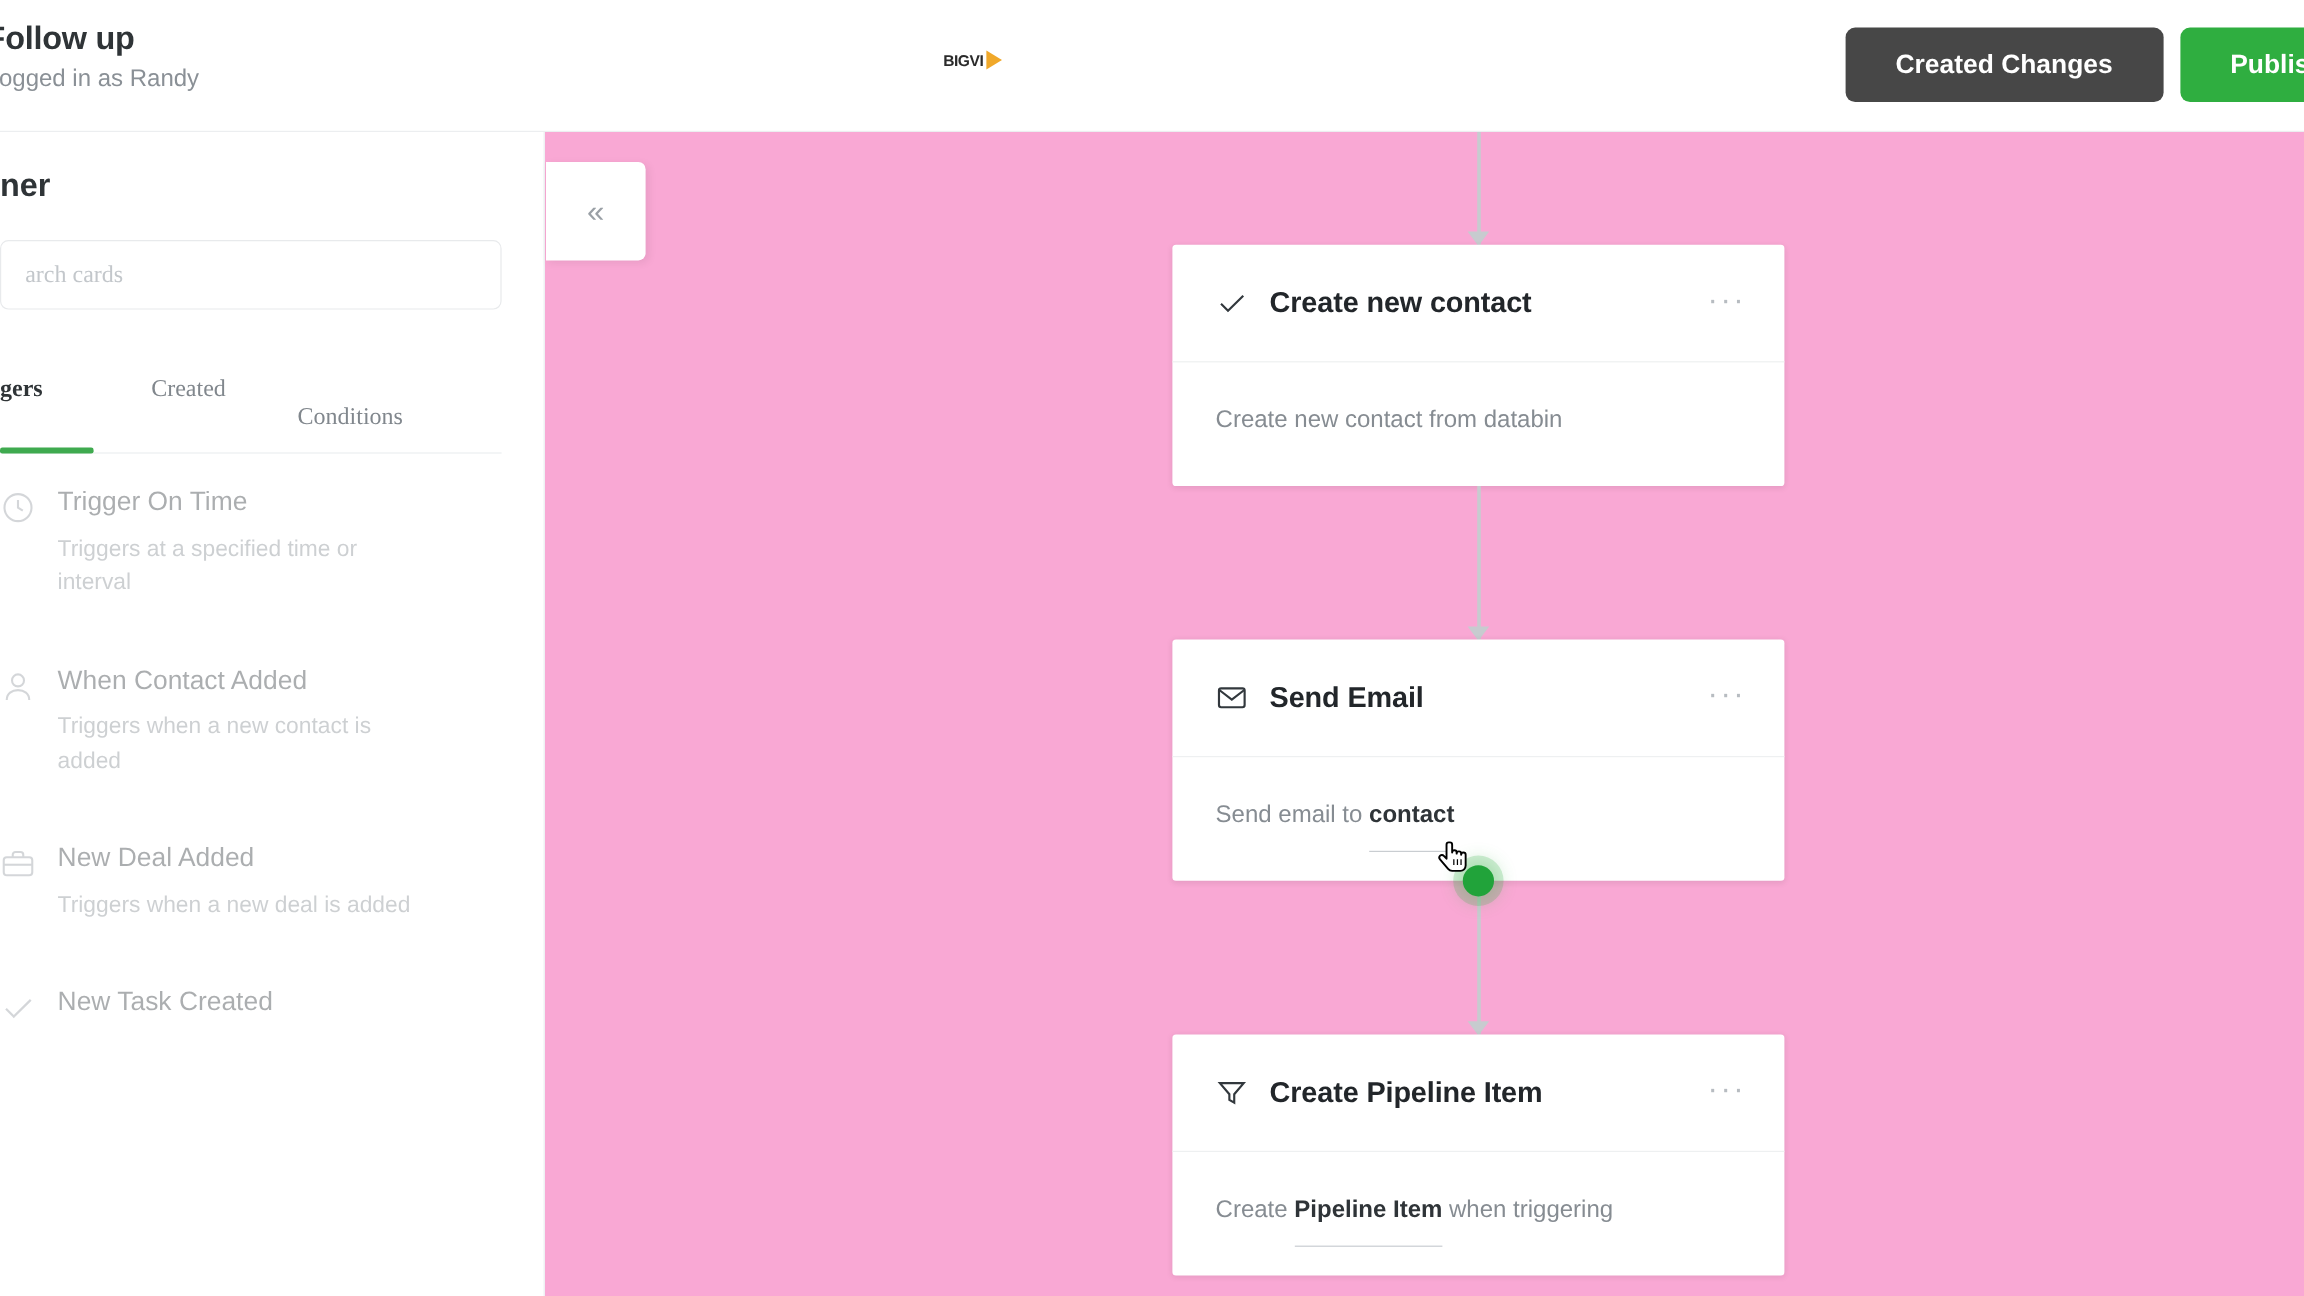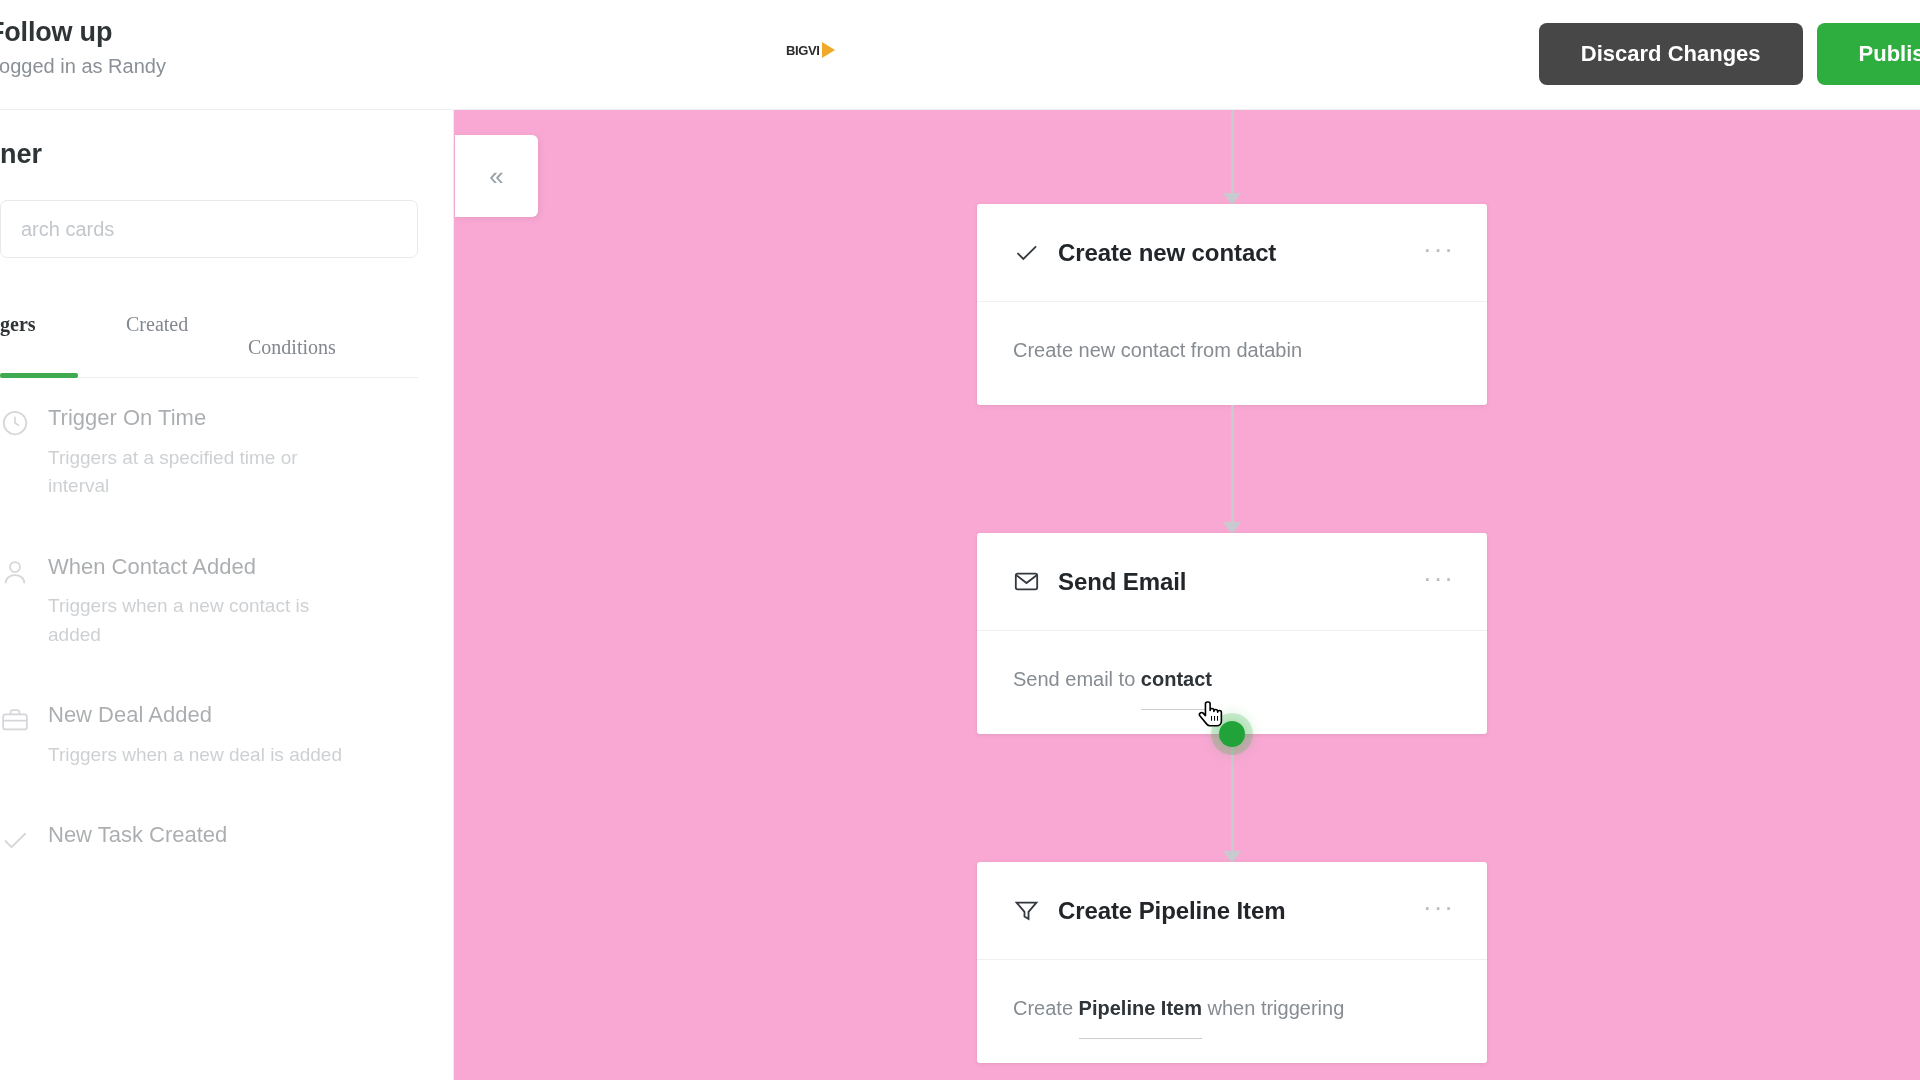--- a/index.html
+++ b/index.html
@@ -132,21 +132,21 @@
     margin: 30px 0 0 36px;
     width: 418px;
     height: 58px;
     border: 1px solid #e8eaec;
     border-radius: 7px;
     background: #ffffff;
     font-size: 20px;
     color: #8a9096;
     padding: 0 20px;
     outline: none;
-    font-family: Liberation Sans, sans-serif;
+    font-family: Liberation Serif, serif;
   }
   .sb-search::placeholder { color: #c3c7cb; }
 
   .sb-tabs {
     margin: 32px 0 0 36px;
     display: flex;
     gap: 0;
     border-bottom: 1px solid #eceef0;
     width: 418px;
   }
@@ -354,21 +354,21 @@
       <div class="header-title">Follow up</div>
       <div class="header-subtitle">Logged in as Randy</div>
     </div>
 
     <div class="header-logo">
       <span class="logo-word">BIGVI</span>
       <span class="logo-tri"></span>
     </div>
 
     <div class="header-actions">
-      <button class="btn btn-discard">Discard Changes</button>
+      <button class="btn btn-discard">Created Changes</button>
       <button class="btn btn-publish">Publish</button>
     </div>
   </div>
 
   <div class="sidebar">
     <div class="sb-inner">
 
       <div class="sb-title">ner</div>
 
       <input class="sb-search" type="text" placeholder="arch cards" style="">

